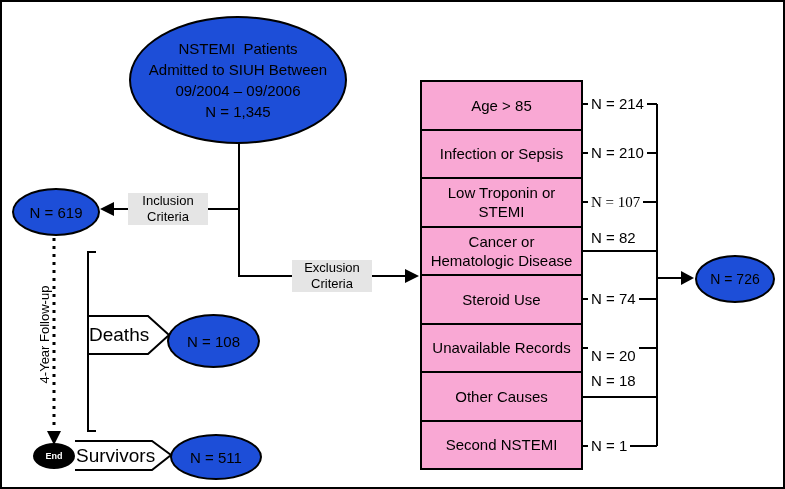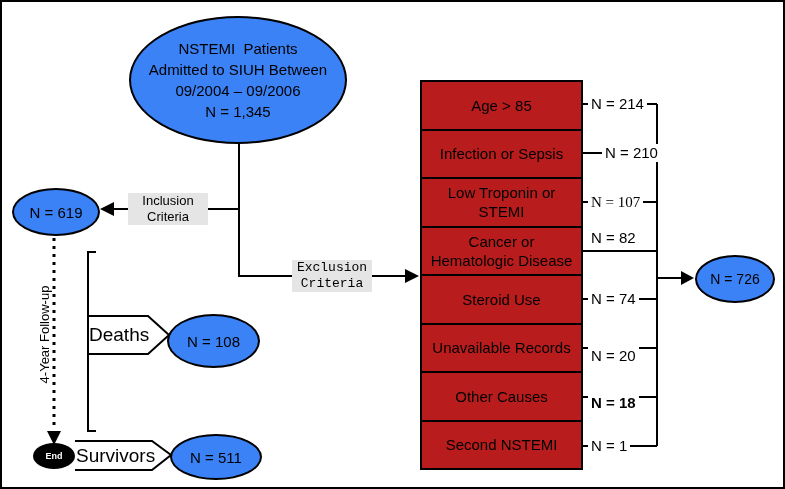--- a/index.html
+++ b/index.html
@@ -13,21 +13,21 @@
     color: #000;
     overflow: hidden;
   }
   svg.overlay { position: absolute; left: 0; top: 0; }
   .ellipse {
     position: absolute;
     border: 2px solid #000;
     border-radius: 50%;
     display: flex; align-items: center; justify-content: center;
     text-align: center;
-    background: #3b82f6;
+    background: #1d4ed8;
     box-sizing: border-box;
   }
   .prewrap { white-space: pre-wrap; }
   .top-ellipse { left: 127px; top: 14px; width: 218px; height: 128px; font-size: 15px; line-height: 21px; }
   .n619 { left: 10px; top: 186px; width: 88px; height: 48px; font-size: 15px; }
   .n726 { left: 693px; top: 253px; width: 80px; height: 48px; font-size: 14px; }
   .n108 { left: 165px; top: 312px; width: 93px; height: 54px; font-size: 15px; }
   .n511 { left: 168px; top: 432px; width: 92px; height: 46px; font-size: 15px; }
   .end-ellipse {
     left: 31px; top: 441px; width: 42px; height: 26px;
@@ -35,28 +35,28 @@
     font-size: 9px; font-weight: bold;
   }
   .flow-label {
     position: absolute;
     text-align: center;
     font-size: 13px; line-height: 16px;
     background: #e5e5e5;
     white-space: pre-line;
   }
   .incl-label { left: 126px; top: 191px; width: 80px; }
-  .excl-label { left: 290px; top: 258px; width: 80px; font-family: Liberation Mono, monospace; }
+  .excl-label { left: 290px; top: 258px; width: 80px; }
   .exclusion-table {
     position: absolute;
     left: 418px; top: 78px; width: 163px; height: 390px;
     box-sizing: border-box;
     border: 2px solid #000;
     display: flex; flex-direction: column;
-    background: #b91c1c;
+    background: #f9a8d4;
   }
   .excl-row {
     flex: 1 1 0;
     border-bottom: 2px solid #000;
     display: flex; align-items: center; justify-content: center;
     text-align: center;
     font-size: 15px; line-height: 19px;
     white-space: pre-line;
   }
   .excl-row:last-child { border-bottom: none; }
@@ -152,26 +152,26 @@
 STEMI</div>
     <div class="excl-row">Cancer or
 Hematologic Disease</div>
     <div class="excl-row">Steroid Use</div>
     <div class="excl-row">Unavailable Records</div>
     <div class="excl-row">Other Causes</div>
     <div class="excl-row">Second NSTEMI</div>
   </div>
 
   <div class="conn-label" style="top: 93px;">N = 214</div>
-  <div class="conn-label" style="top: 142px; margin-left: 14px;">N = 210</div>
+  <div class="conn-label" style="top: 142px;">N = 210</div>
   <div class="conn-label" style="top: 191px; font-family: Liberation Serif, serif;">N = 107</div>
   <div class="conn-label" style="top: 227px; text-align: center;">N = 82</div>
   <div class="conn-label" style="top: 288px;">N = 74</div>
   <div class="conn-label" style="top: 337px; margin-top: 8px;">N = 20</div>
-  <div class="conn-label" style="top: 392px; font-weight: bold;">N = 18</div>
+  <div class="conn-label" style="top: 370px;">N = 18</div>
   <div class="conn-label" style="top: 435px;">N = 1</div>
 
   <div class="ellipse n726">
     <span>N = 726</span>
   </div>
 
   <div class="followup-label">4-Year Follow-up</div>
 
   <div class="banner-label deaths-label">Deaths</div>
   <div class="ellipse n108">

